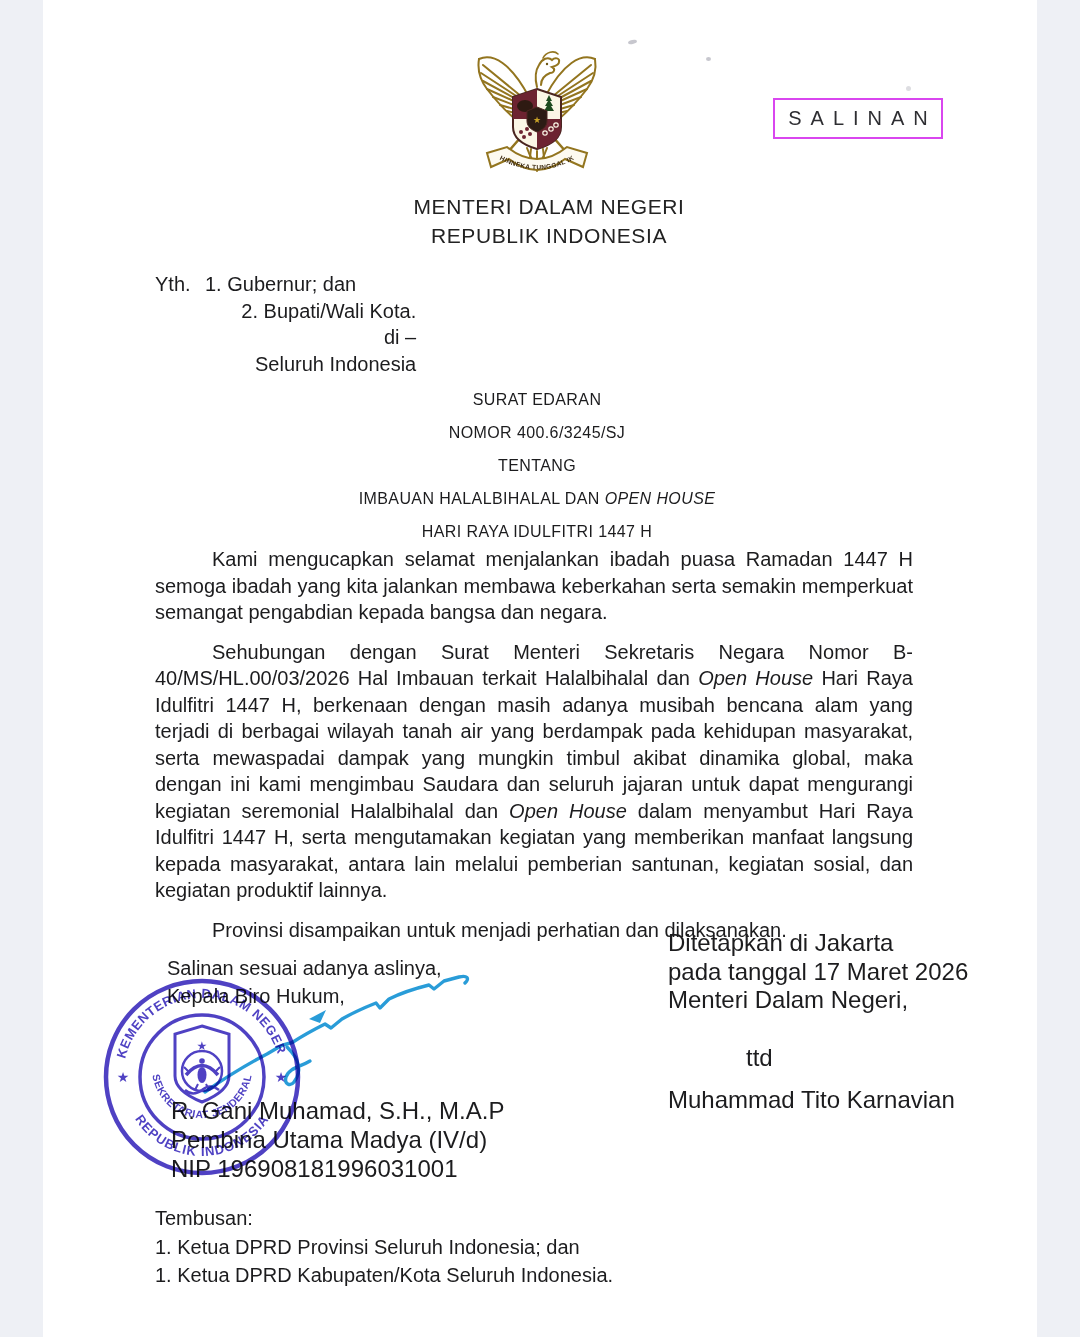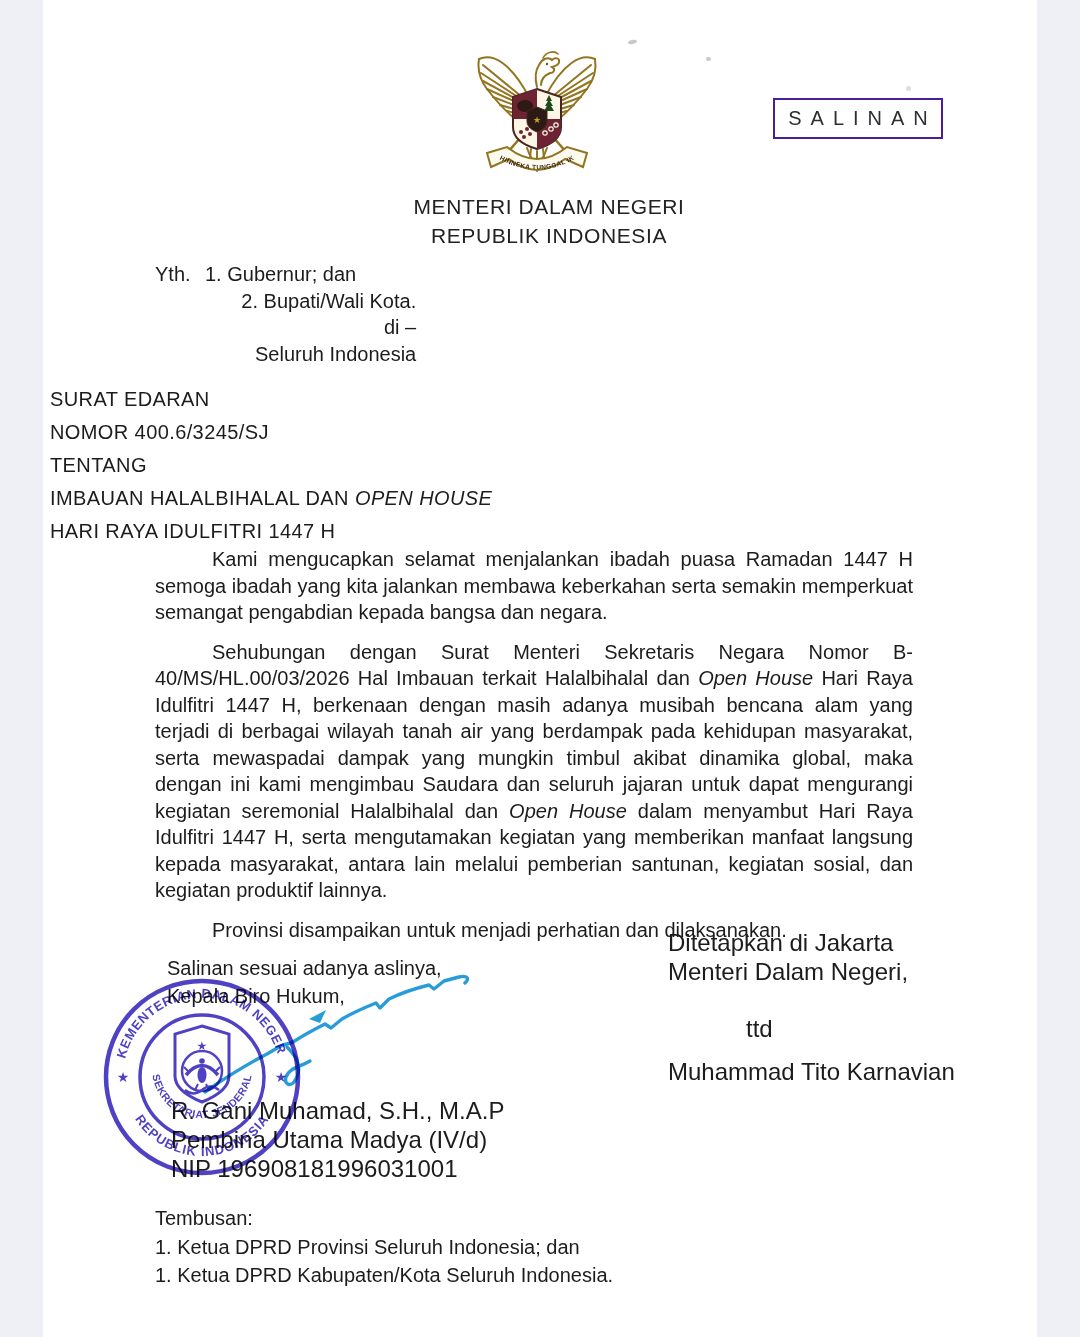--- a/index.html
+++ b/index.html
@@ -21,47 +21,47 @@
   }
   .page{
     position:absolute;left:43px;top:0;width:994px;height:1337px;
     background:#ffffff;
   }
   .abs{position:absolute;}
   
   .emblem{left:430px;top:44px;width:128px;height:142px;}
   .salinan-box{
     left:730px;top:98px;width:170px;height:41px;
-    border:2px solid #4c1d95;
+    border:2px solid #d946ef;
     display:flex;align-items:center;justify-content:center;
     font-size:20px;letter-spacing:9px;color:#2e2e32;padding-left:9px;
   }
   .letterhead{
     left:0;top:192px;width:988px;text-align:center;
     font-size:21px;line-height:29px;letter-spacing:.6px;color:#222;padding-left:24px;
   }
   
-  .recipients{left:112px;top:261px;font-size:20px;line-height:26.5px;}
+  .recipients{left:112px;top:271px;font-size:20px;line-height:26.5px;}
   .recip-line1{display:flex;}
   .recip-salutation{width:50px;flex:none;}
   .recip-indent{margin-left:50px;text-align:right;}
   .recip-city{margin-left:100px;}
   
   .title-block{
-    left:7px;top:383px;width:988px;text-align:left;
-    font-size:20px;line-height:33px;letter-spacing:.4px;
+    left:0;top:383px;width:988px;text-align:center;
+    font-size:16px;line-height:33px;letter-spacing:.4px;
   }
   
   .body-text{left:112px;top:546px;width:758px;font-size:20px;line-height:26.5px;}
   .body-text p{text-align:justify;text-indent:57px;margin-bottom:13px;}
   .body-text p:last-child{margin-bottom:0;}
   
   .closing{left:625px;top:929px;font-size:24px;line-height:28.5px;}
   .closing .ttd{margin-top:29px;margin-left:78px;}
-  .closing .signer{margin-top:14px;text-align:right;}
+  .closing .signer{margin-top:14px;}
   
   .certify{left:124px;top:954px;font-size:20px;line-height:28px;}
   .name-block{left:128px;top:1096px;font-size:24px;line-height:29px;}
   
   .cc{left:112px;top:1204px;font-size:20px;line-height:28.5px;}
   
   .stamp{left:54px;top:972px;width:210px;height:210px;
          mix-blend-mode:multiply;opacity:.95;}
   .signature{left:124px;top:958px;width:400px;height:165px;
          mix-blend-mode:multiply;opacity:.95;}
@@ -182,20 +182,21 @@
   </div>
 
   <div class="abs body-text">
     <p><span>Kami mengucapkan selamat menjalankan ibadah puasa Ramadan 1447 H semoga ibadah yang kita jalankan membawa keberkahan serta semakin memperkuat semangat pengabdian kepada bangsa dan negara.</span></p>
     <p><span>Sehubungan dengan Surat Menteri Sekretaris Negara Nomor B-40/MS/HL.00/03/2026 Hal Imbauan terkait Halalbihalal dan </span><i>Open House</i><span> Hari Raya Idulfitri 1447 H, berkenaan dengan masih adanya musibah bencana alam yang terjadi di berbagai wilayah tanah air yang berdampak pada kehidupan masyarakat, serta mewaspadai dampak yang mungkin timbul akibat dinamika global, maka dengan ini kami mengimbau Saudara dan seluruh jajaran untuk dapat mengurangi kegiatan seremonial Halalbihalal dan </span><i>Open House</i><span> dalam menyambut Hari Raya Idulfitri 1447 H, serta mengutamakan kegiatan yang memberikan manfaat langsung kepada masyarakat, antara lain melalui pemberian santunan, kegiatan sosial, dan kegiatan produktif lainnya.</span></p>
     <p><span>Provinsi disampaikan untuk menjadi perhatian dan dilaksanakan.</span></p>
   </div>
 
   <div class="abs closing">
     <div>Ditetapkan di Jakarta</div>
+    <div>pada tanggal 17 Maret 2026</div>
     <div>Menteri Dalam Negeri,</div>
     <div class="ttd">ttd</div>
     <div class="signer">Muhammad Tito Karnavian</div>
   </div>
 
   <div class="abs certify">
     <div>Salinan sesuai adanya aslinya,</div>
     <div>Kepala Biro Hukum,</div>
   </div>
   <div class="abs name-block">

